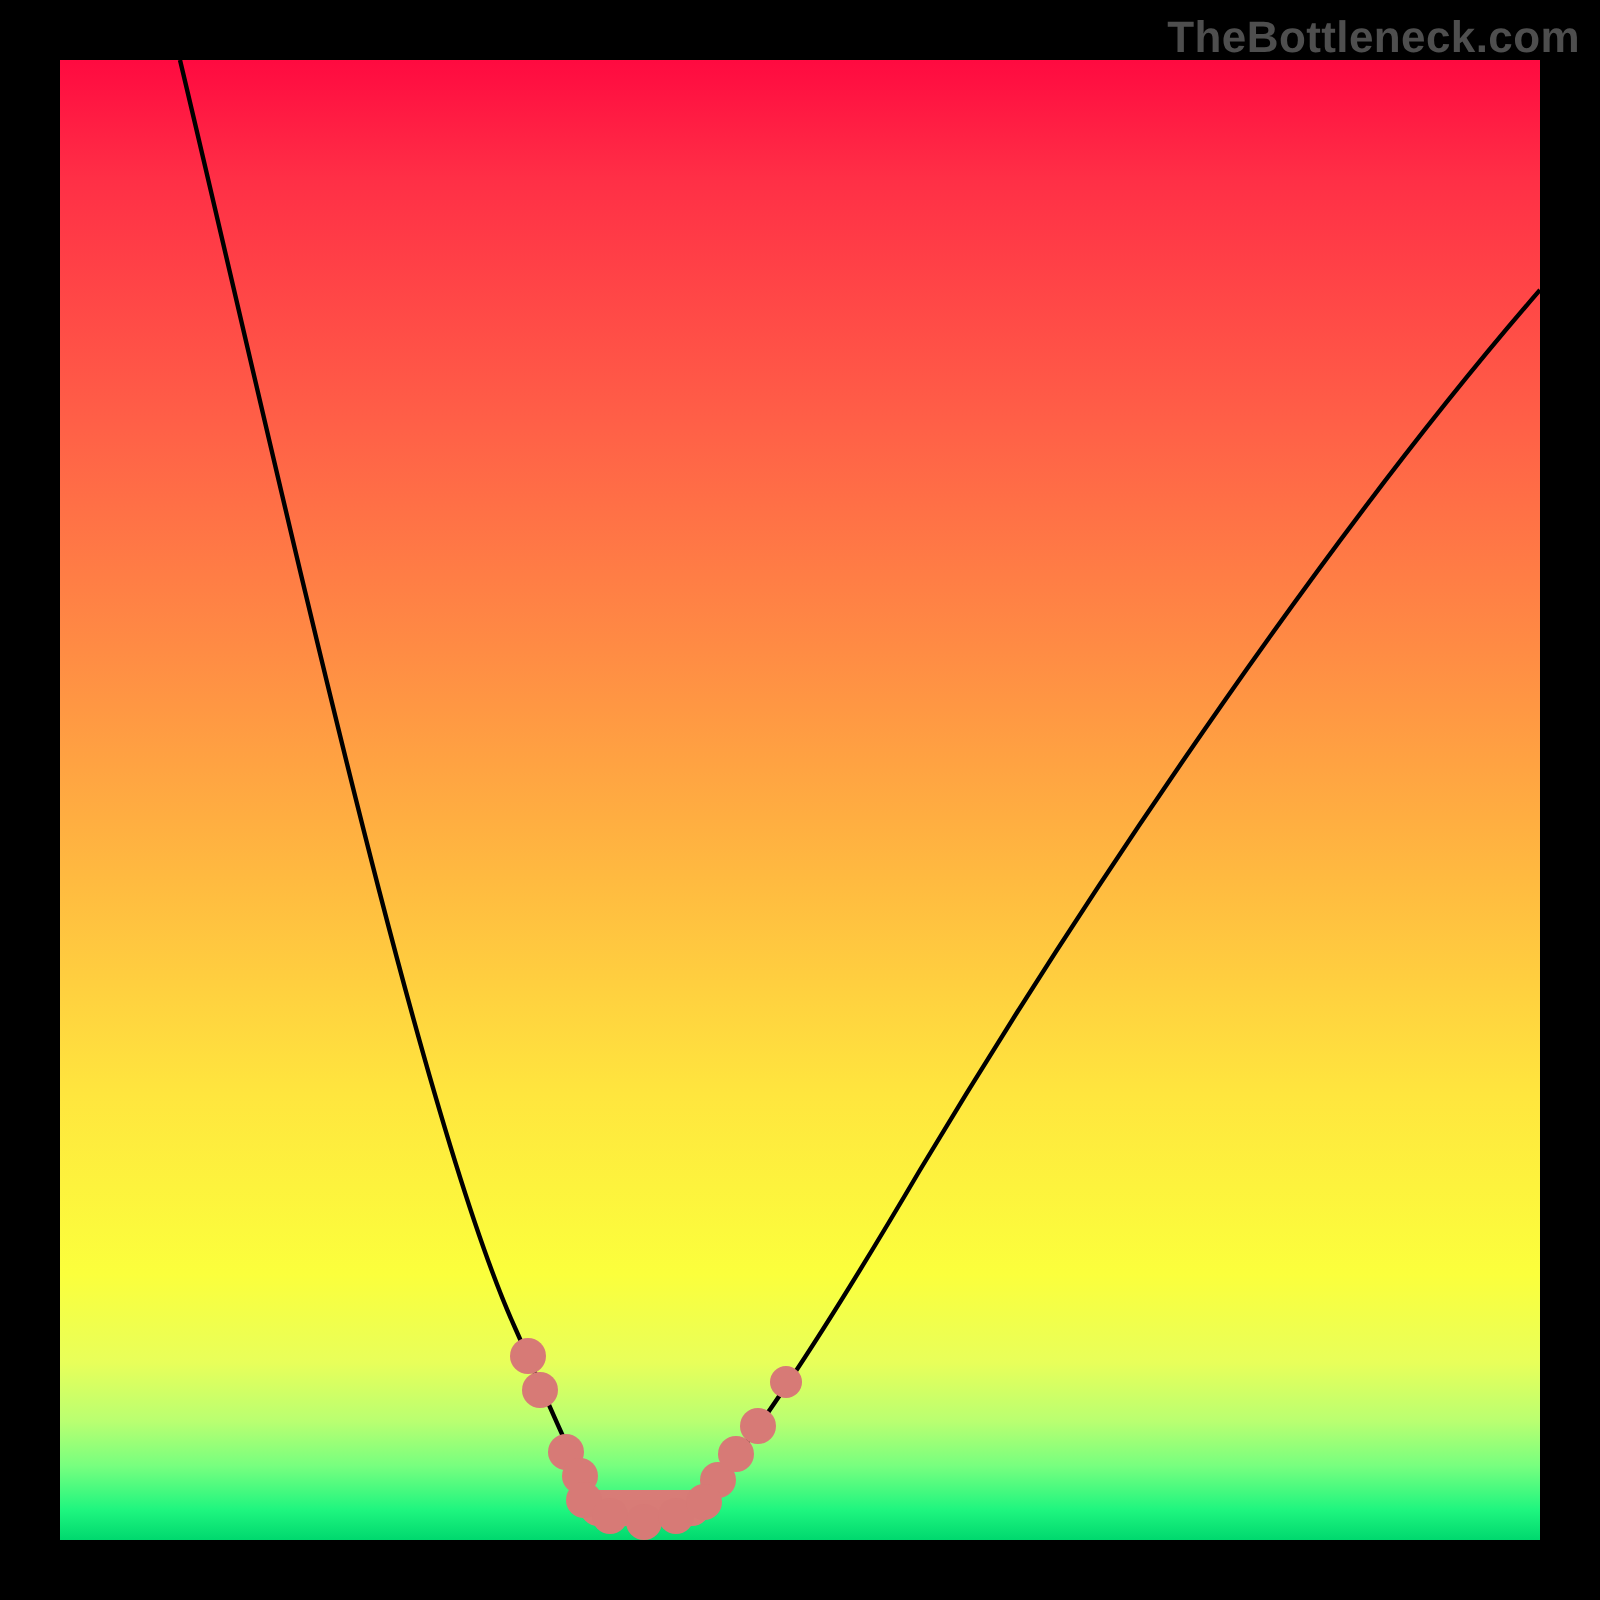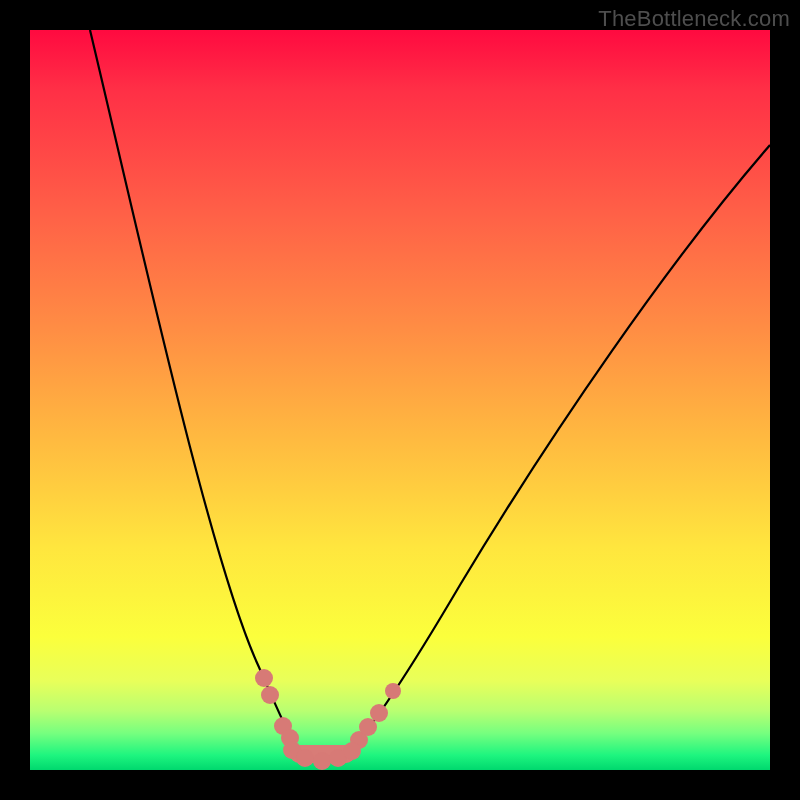--- a/index.html
+++ b/index.html
@@ -16,21 +16,21 @@
     width: 800px;
     height: 800px;
     background: #000;
   }
   .watermark {
     position: absolute;
     top: 6px;
     right: 10px;
     color: #4e4e4e;
     font-size: 22px;
-    font-weight: 400;
+    font-weight: 700;
     letter-spacing: 0.2px;
     z-index: 5;
   }
   .plot-area {
     position: absolute;
     left: 30px;
     top: 30px;
     width: 740px;
     height: 740px;
     overflow: hidden;

